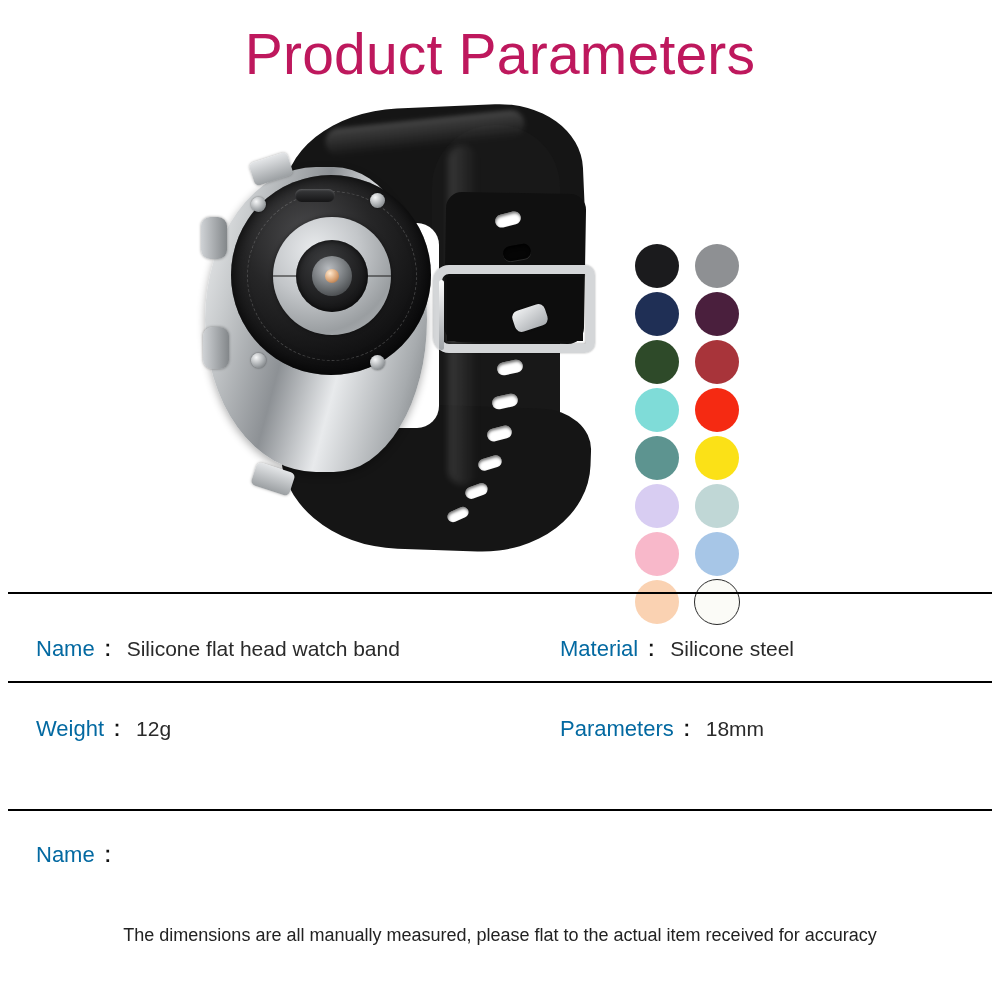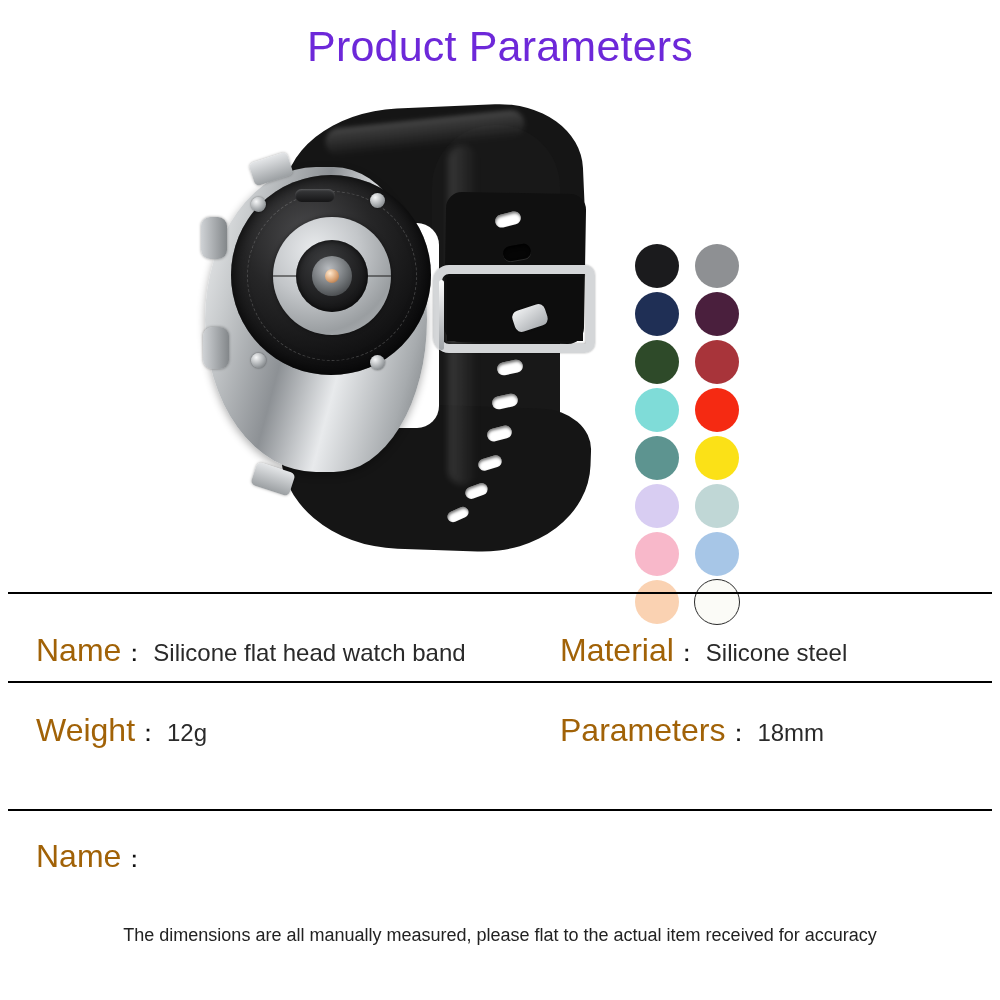--- a/index.html
+++ b/index.html
@@ -19,24 +19,24 @@
     overflow: hidden;
   }
 
   
   .page-title {
     position: absolute;
     left: 0;
     top: 22px;
     width: 1000px;
     text-align: center;
-    font-size: 43px;
+    font-size: 57px;
     font-weight: 400;
     letter-spacing: 0.2px;
-    color: #6d28d9;
+    color: #be185d;
     line-height: 1.15;
   }
 
   
   .hero {
     position: absolute;
     left: 0;
     top: 100px;
     width: 1000px;
     height: 470px;
@@ -325,31 +325,31 @@
   .rule.r2 { top: 681px; }
   .rule.r3 { top: 809px; }
 
   .spec-cell {
     position: absolute;
     display: flex;
     align-items: baseline;
     white-space: nowrap;
   }
   .spec-key {
-    font-size: 32px;
+    font-size: 22px;
     font-weight: 400;
-    color: #a16207;
+    color: #0369a1;
   }
   .spec-colon {
     font-size: 24px;
     color: #111111;
     padding: 0 7px 0 1px;
   }
   .spec-val {
-    font-size: 24px;
+    font-size: 21px;
     color: #2a2a2a;
     font-weight: 300;
   }
 
   .cell-name        { left: 36px;  top: 632px; }
   .cell-material    { left: 560px; top: 632px; }
   .cell-weight      { left: 36px;  top: 712px; }
   .cell-application { left: 560px; top: 712px; }
   .cell-size        { left: 36px;  top: 838px; }
 

